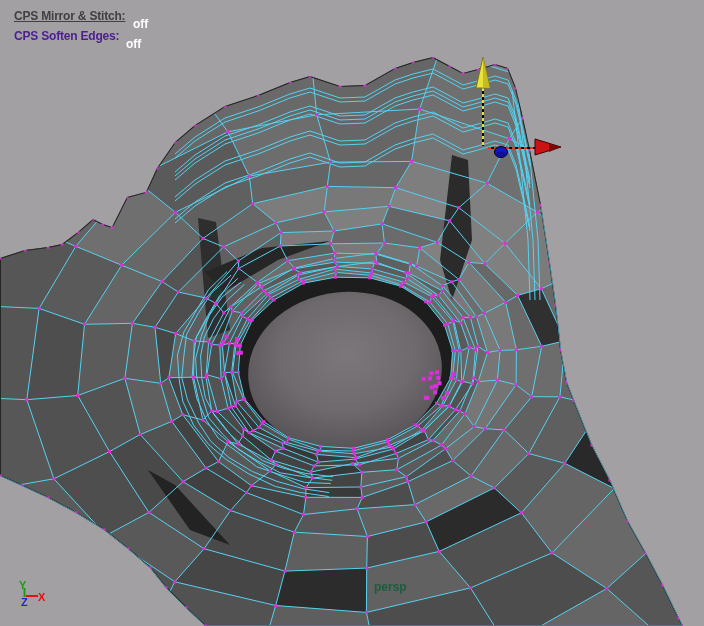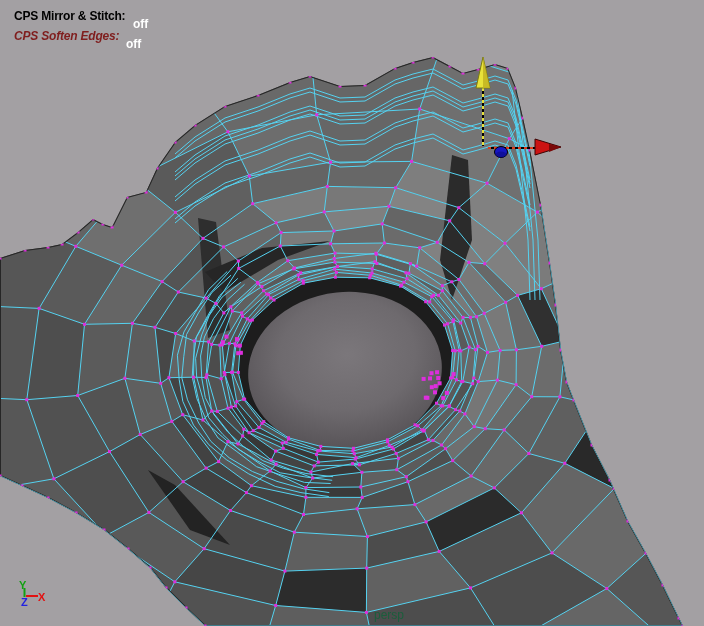--- a/index.html
+++ b/index.html
@@ -5,21 +5,21 @@
   html,body{margin:0;padding:0;}
   .stage{position:relative;width:704px;height:626px;overflow:hidden;
          font-family:"Liberation Sans",sans-serif;background:#a3a0a3;}
   .stage svg{position:absolute;left:0;top:0;}
   .hud{position:absolute;left:14px;top:9px;}
   .hud-line{position:relative;height:20px;white-space:nowrap;font-weight:bold;font-size:12px;}
   .hud-label{display:inline-block;letter-spacing:-0.2px;}
   .hud-value{position:absolute;top:8px;}
   .hud-line:nth-child(1) .hud-value{left:119px;}
   .hud-line:nth-child(2) .hud-value{left:112px;}
-  .cam-label{position:absolute;left:374px;top:608px;font-size:12px;font-weight:normal;letter-spacing:0;}
+  .cam-label{position:absolute;left:374px;top:580px;font-size:12px;font-weight:bold;letter-spacing:0;}
 </style>
 </head>
 <body>
 
 <div class="stage">
   <svg id="vp" width="704" height="626" viewBox="0 0 704 626">
       <defs>
         <radialGradient id="eyeG" cx="0.52" cy="0.40" r="0.78">
           <stop offset="0%" stop-color="#7b777b"></stop>
           <stop offset="45%" stop-color="#6e6a6e"></stop>
@@ -823,23 +823,23 @@
         <line x1="24.5" y1="588" x2="24.5" y2="597" stroke="#12a012" stroke-width="2"></line>
         <line x1="26" y1="596" x2="38" y2="596" stroke="#e21212" stroke-width="2"></line>
         <text x="19" y="589" fill="#12a012">Y</text>
         <text x="38" y="601" fill="#e21212">X</text>
         <text x="21" y="606" fill="#2222e2">Z</text>
       </g>
     </svg>
 
   <div class="hud">
     <div class="hud-line">
-      <span class="hud-label" style="color: #000000;">CPS Mirror &amp; Stitch:</span>
+      <span class="hud-label" style="color: #404040; text-decoration: underline;">CPS Mirror &amp; Stitch:</span>
       <span class="hud-value" style="color: rgb(255, 255, 255);">off</span>
     </div>
     <div class="hud-line">
-      <span class="hud-label" style="color: #7f1d1d; font-style: italic;">CPS Soften Edges:</span>
+      <span class="hud-label" style="color: #4c1d95;">CPS Soften Edges:</span>
       <span class="hud-value" style="color: rgb(255, 255, 255);">off</span>
     </div>
   </div>
 
   <div class="cam-label" style="color: rgb(27, 94, 60);">persp</div>
 </div>
 
 </body></html>

